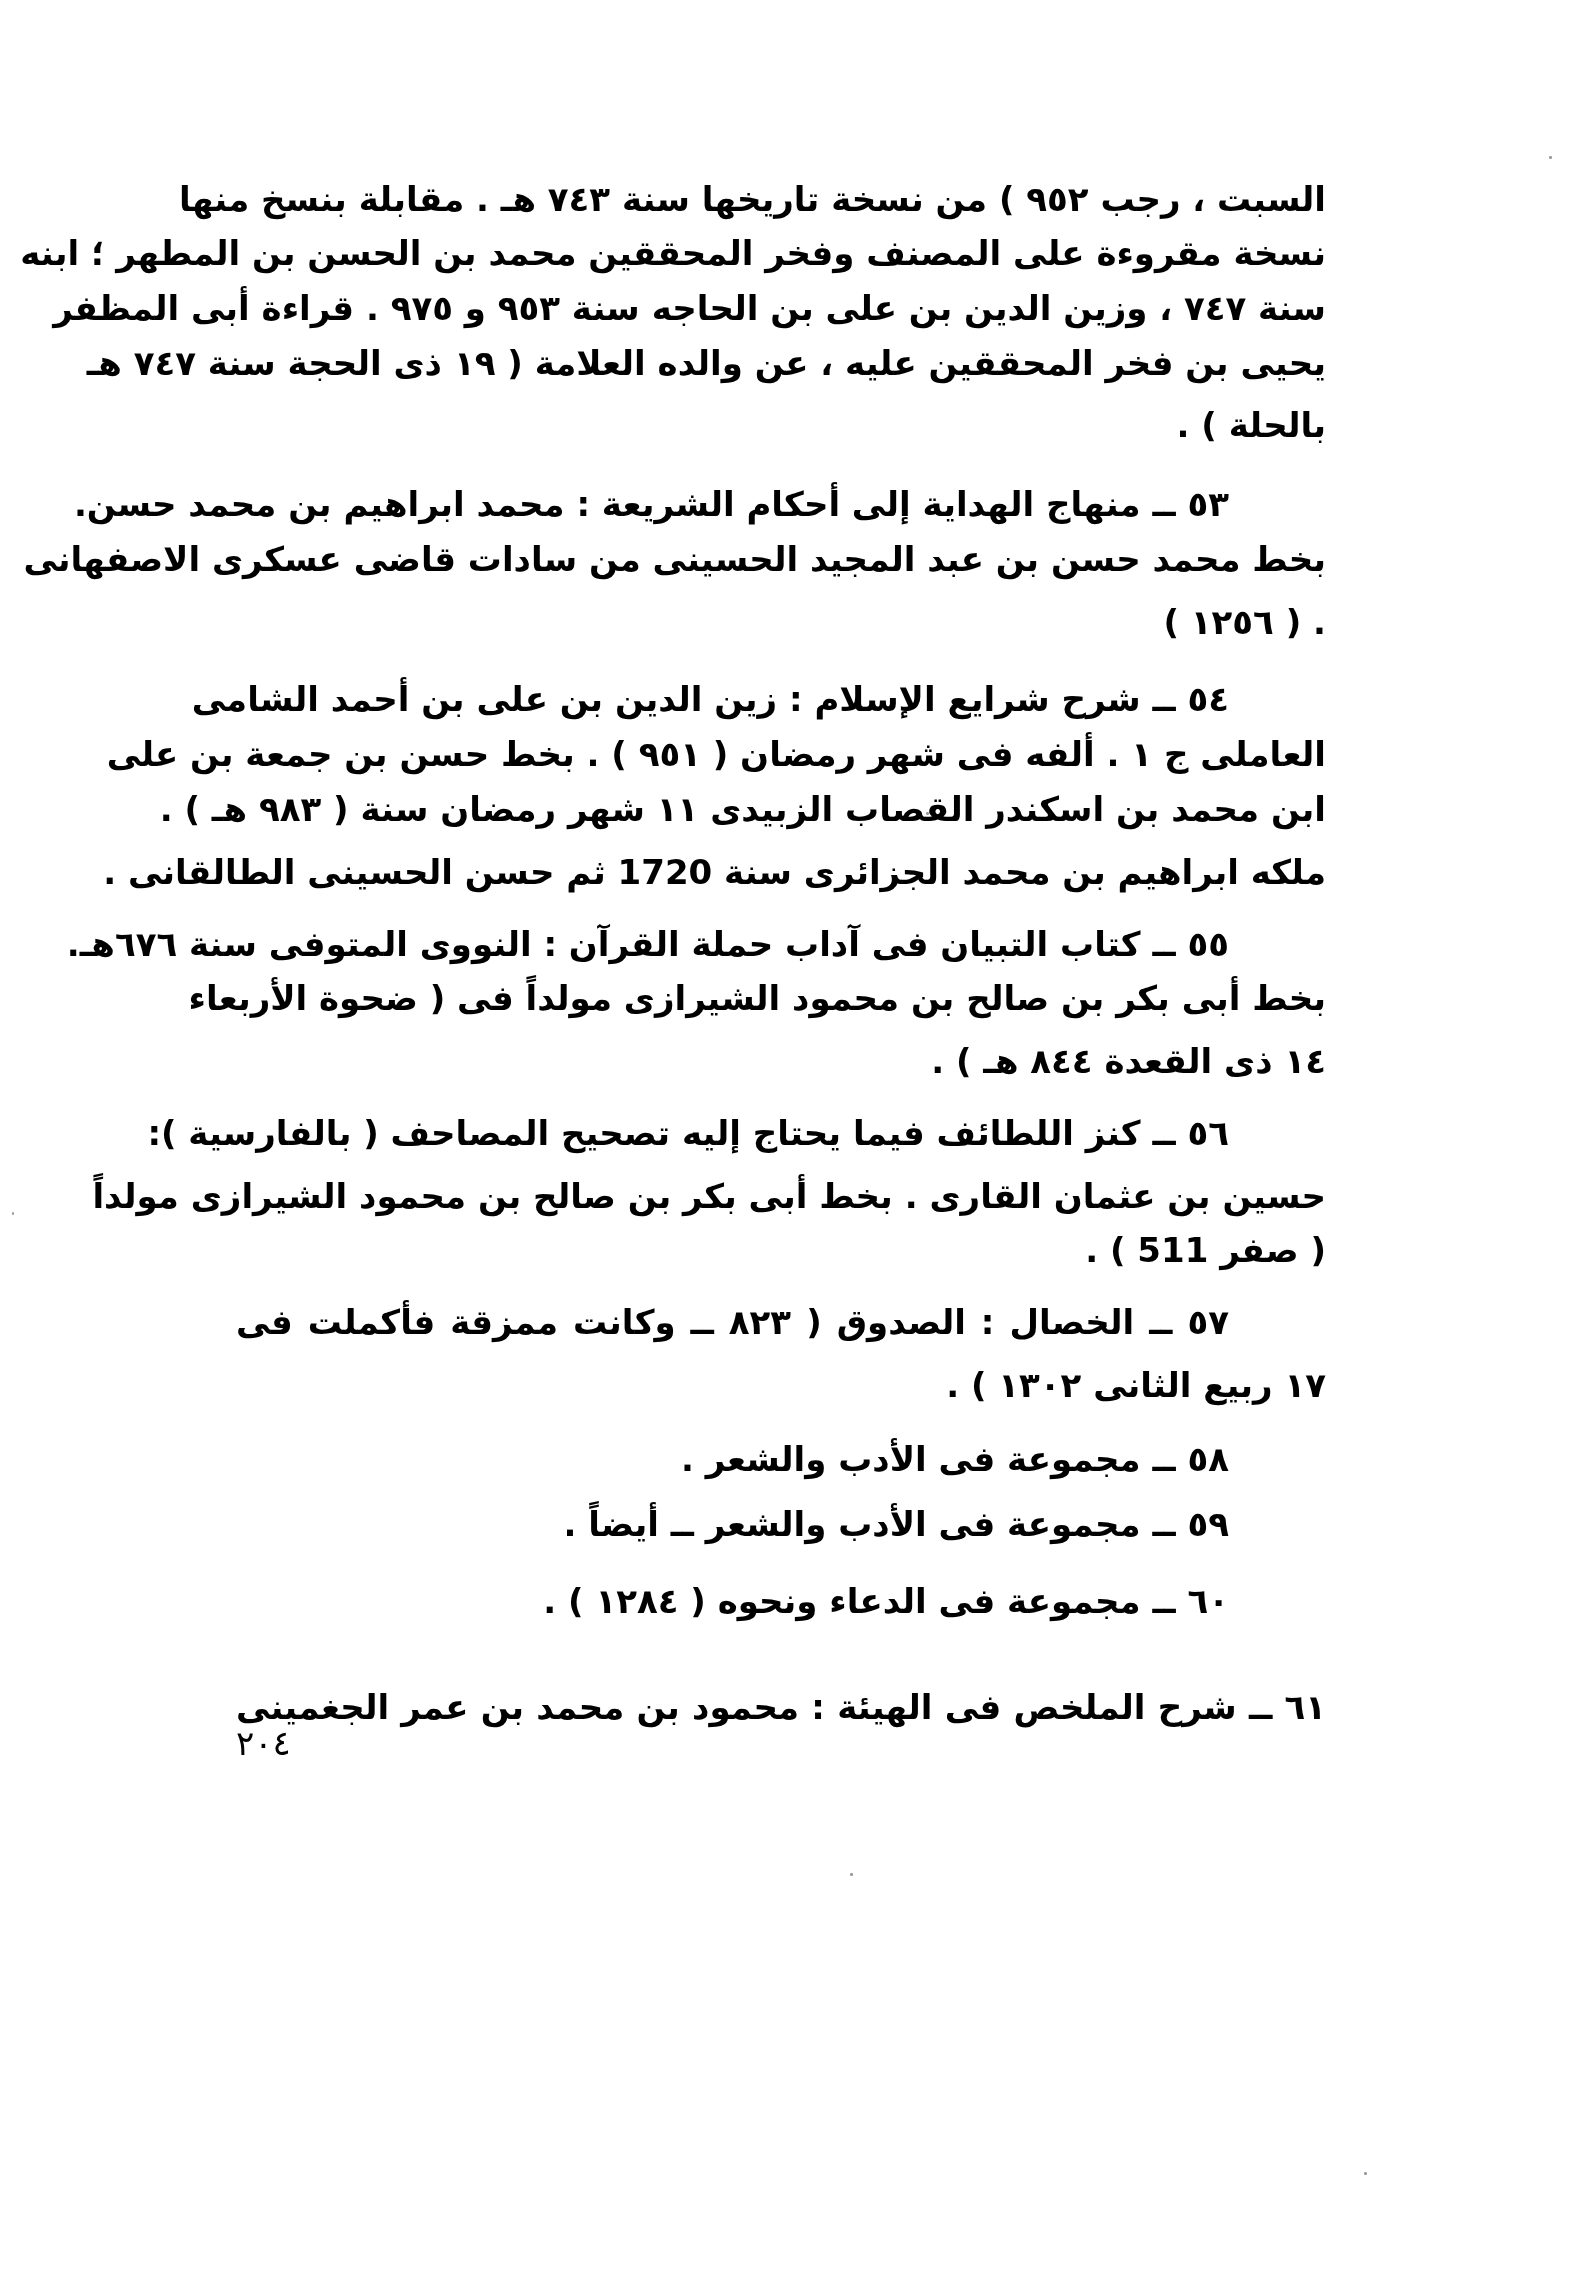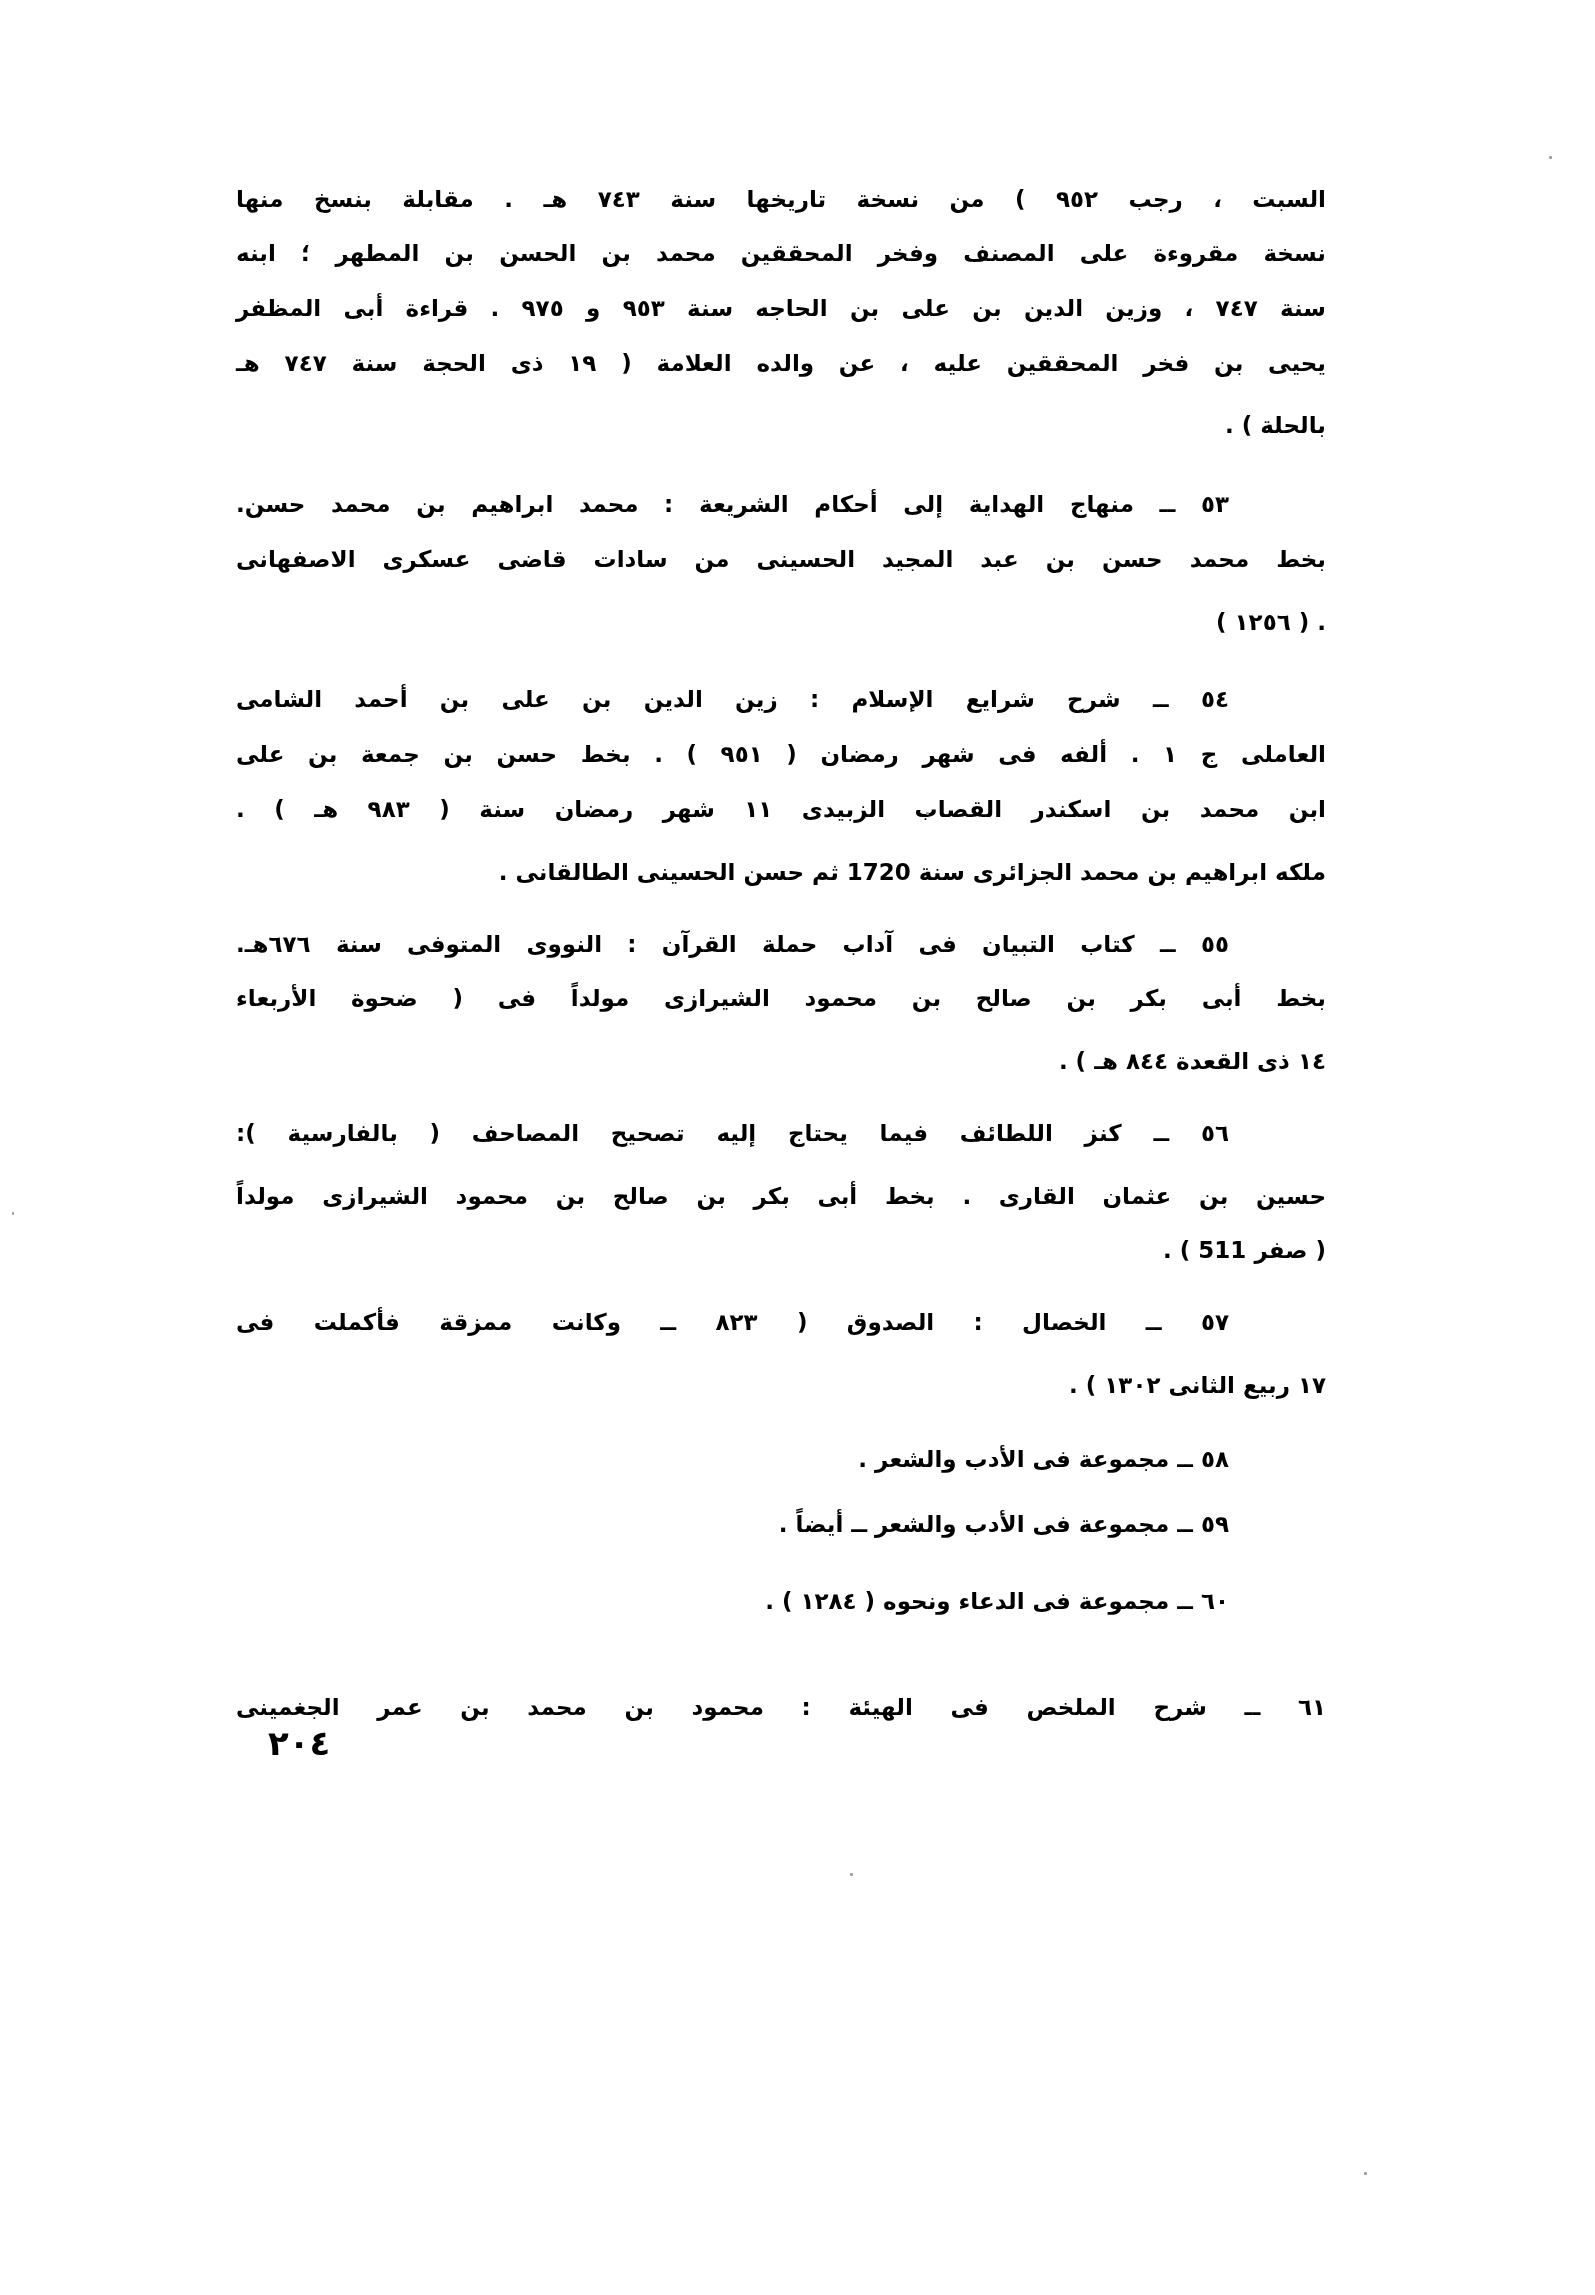--- a/index.html
+++ b/index.html
@@ -12,41 +12,40 @@
       height: 2295px;
       position: relative;
       overflow: hidden;
       font-family: "DejaVu Sans", sans-serif;
       color: #000000;
     }
     .line {
       position: absolute;
       right: 0;
       width: 1090px;
-      font-size: 23px;
+      font-size: 34px;
       line-height: 52px;
       height: 52px;
       font-weight: bold;
       white-space: nowrap;
       direction: rtl;
       text-align: justify;
       text-align-last: justify;
     }
     .line.last {
       text-align-last: right;
       margin-top: 8px;
     }
     .page-number {
       position: absolute;
       right: 0;
       font-size: 34px;
       line-height: 52px;
-      font-weight: bold;
+      font-weight: normal;
       direction: rtl;
-      margin-left: 32px;
     }
     .speck {
       position: absolute;
       width: 2.5px;
       height: 2.5px;
       background: #9a9a9a;
       border-radius: 50%;
     }
   </style>
 </head>

